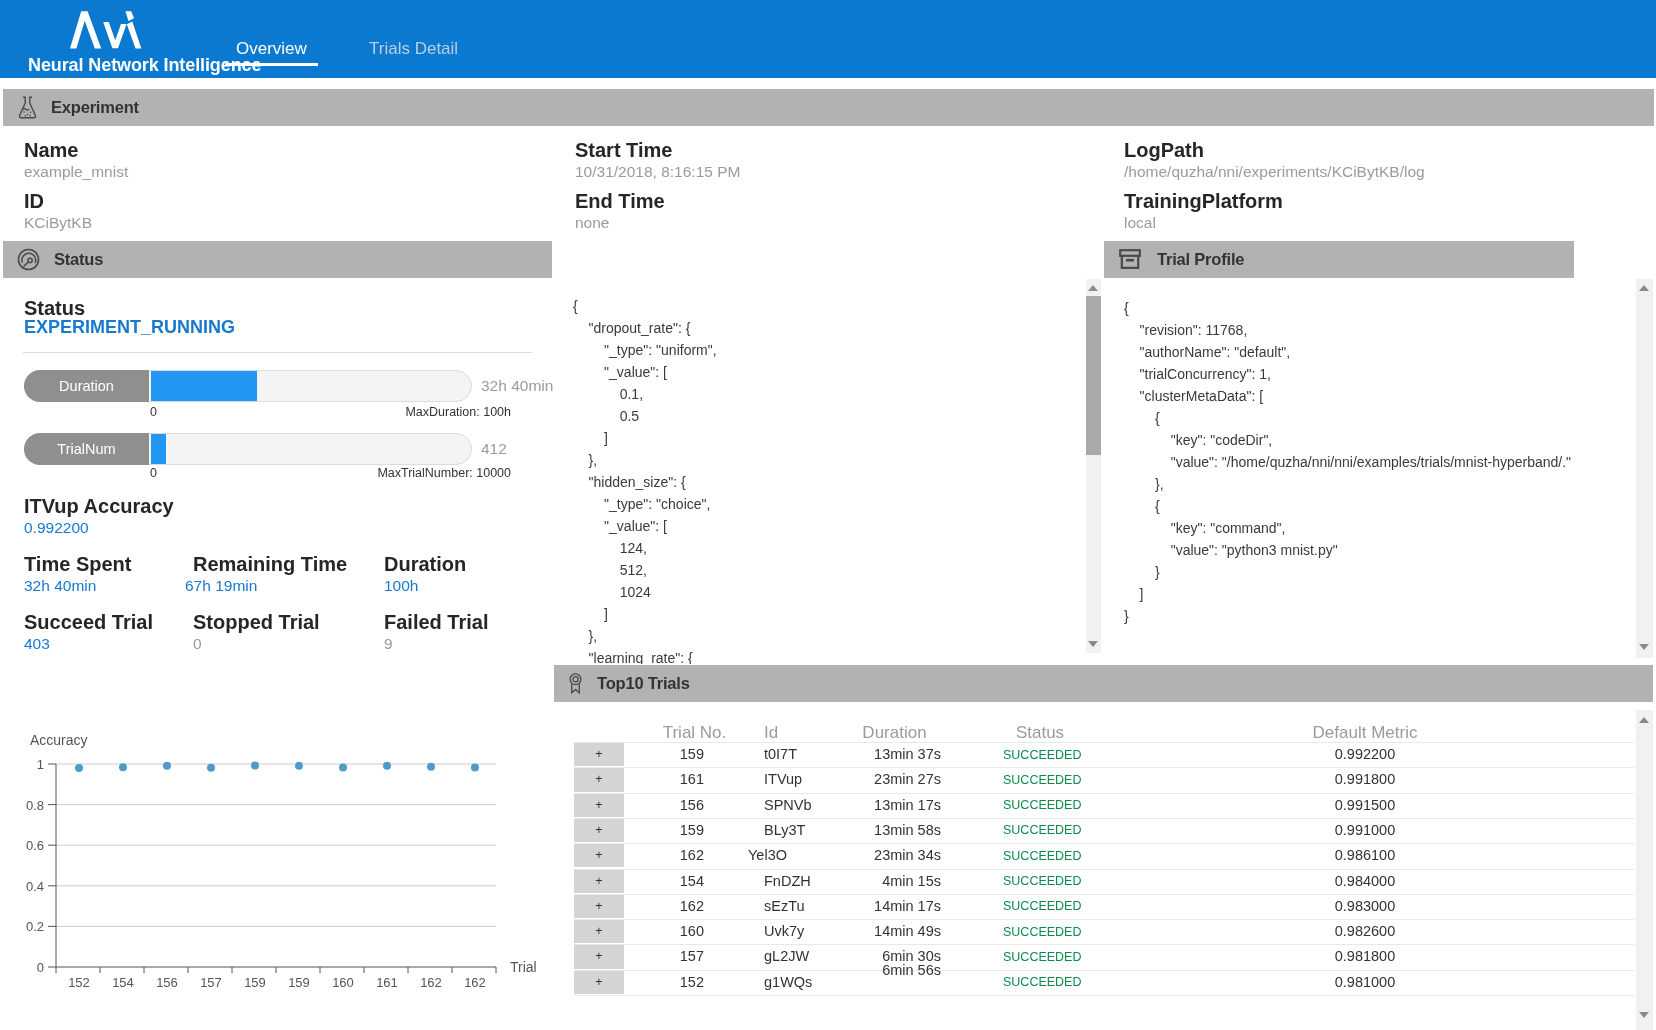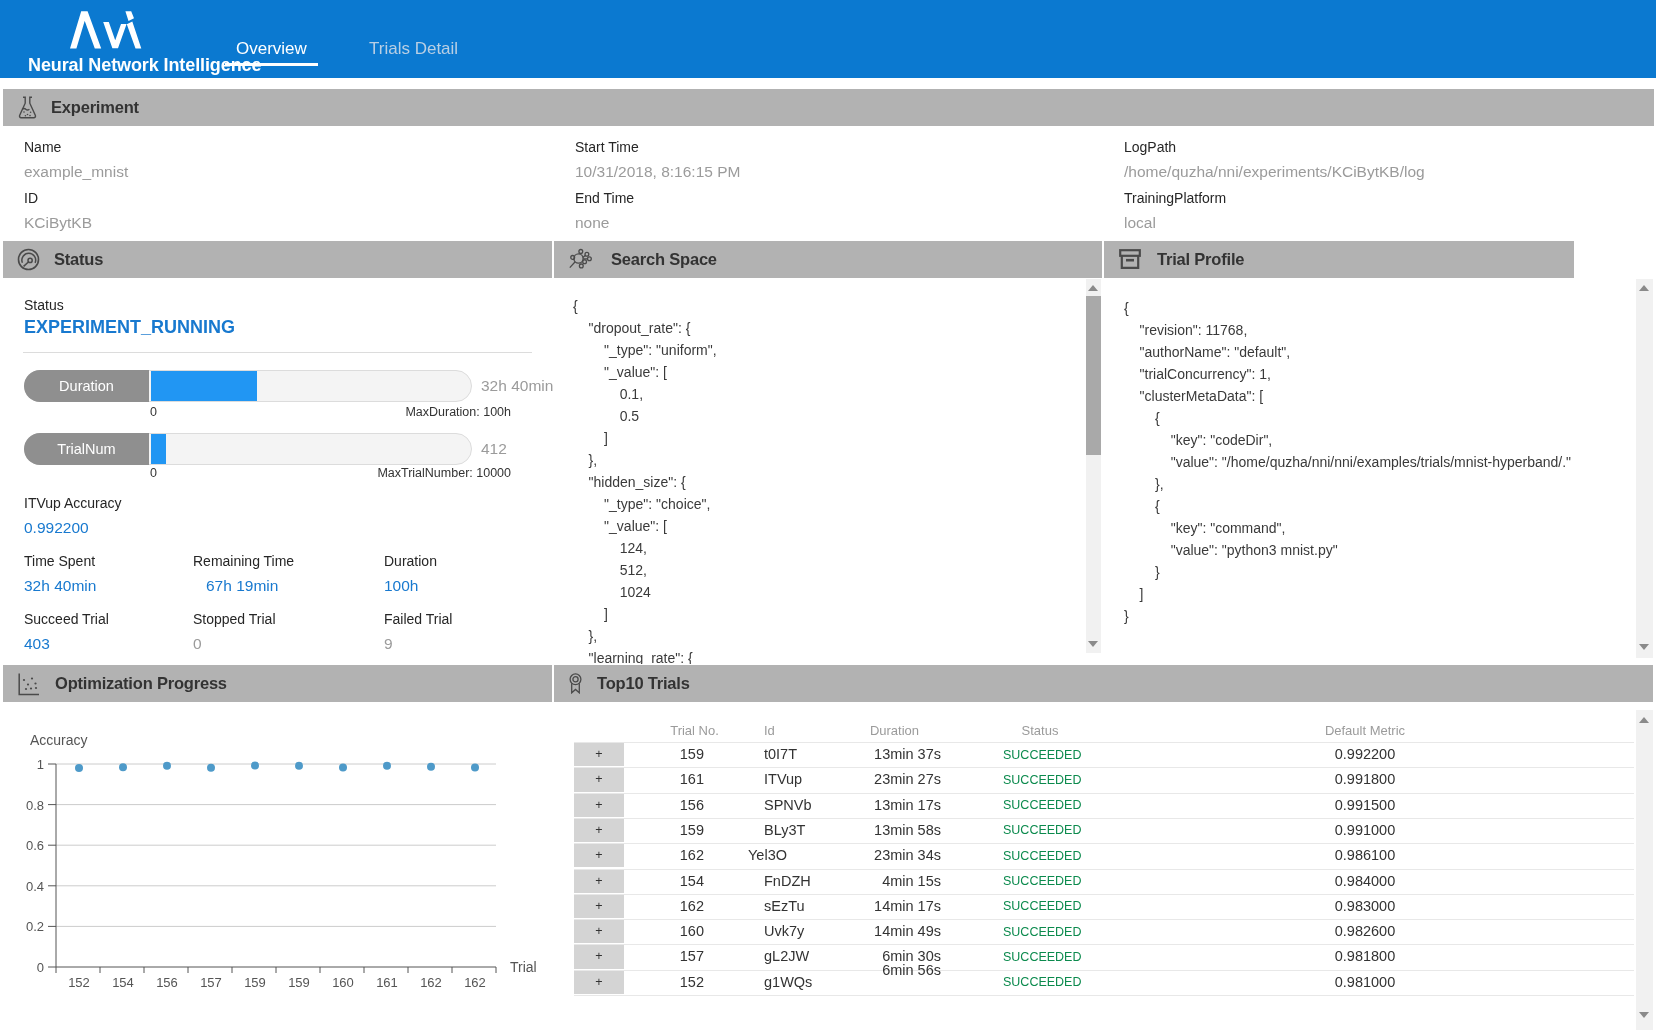--- a/index.html
+++ b/index.html
@@ -3,28 +3,28 @@
 <meta charset="utf-8">
 <style>
 * { margin:0; padding:0; box-sizing:border-box; }
 html,body { width:1656px; height:1030px; overflow:hidden; background:#fff; }
 body { font-family:"Liberation Sans", sans-serif; }
 .abs { position:absolute; }
 #page { position:relative; width:1656px; height:1030px; overflow:hidden; }
 .hdr { position:absolute; background:#b2b2b2; height:37px; }
 .hdr svg { position:absolute; }
 .hdr span { position:absolute; font-size:16.5px; font-weight:bold; color:#333; letter-spacing:-0.2px; }
-.lbl { position:absolute; font-size:14px; color:#262626; white-space:nowrap; }
+.lbl { position:absolute; font-size:20px; color:#262626; white-space:nowrap;font-weight:bold; }
 .val { position:absolute; font-size:15.5px; color:#9b9b9b; white-space:nowrap; }
 .bval { position:absolute; font-size:15.5px; color:#1879cf; white-space:nowrap; }
 .json { position:absolute; font-size:14px; line-height:22px; color:#3a3a3a; white-space:pre; }
 .sbtrack { position:absolute; background:#f1f1f1; }
 .arr-u { position:absolute; width:0; height:0; border-left:5px solid transparent; border-right:5px solid transparent; border-bottom:6px solid #8a8a8a; }
 .arr-d { position:absolute; width:0; height:0; border-left:5px solid transparent; border-right:5px solid transparent; border-top:6px solid #8a8a8a; }
-.th { position:absolute; font-size:13px; color:#9b9b9b; white-space:nowrap; }
+.th { position:absolute; font-size:17px; color:#9b9b9b; white-space:nowrap; }
 .td { position:absolute; font-size:14.5px; color:#333; white-space:nowrap; }
 </style>
 </head>
 <body>
 <div id="page">
 
 <div class="abs" style="left:0;top:0;width:1656px;height:78px;background:#0b79d0;"></div>
 <svg class="abs" style="left:60px;top:5px;" width="95" height="50" viewBox="0 0 95 50">
       <path d="M21.2 6.3 L27.6 6.3 L16.4 43.6 L10.0 43.6 Z M21.2 6.3 L27.6 6.3 L41.2 43.6 L34.8 43.6 Z M43.2 17.0 L48.8 17.0 L58.0 43.3 L52.4 43.3 Z M61.0 19.0 L66.6 19.0 L58.0 43.3 L52.4 43.3 Z M65.4 6.3 L71.2 6.3 L74.0 13.3 L68.5 16.0 Z M66.8 19.3 L72.3 16.6 L81.3 43.6 L75.5 43.6 Z" fill="#fff"></path>
     </svg>
@@ -88,47 +88,29 @@
     <div class="abs" style="left:24px;top:433px;width:125px;height:32px;background:#8f8f8f;border-radius:16px 0 0 16px;color:#fff;font-size:14.5px;text-align:center;line-height:32px;">TrialNum</div>
     <div class="abs" style="left:151px;top:434px;width:15px;height:30px;background:#2196f3;"></div>
     <div class="abs" style="left:481px;top:440px;font-size:15.5px;color:#9b9b9b;">412</div>
     <div class="abs" style="left:150px;top:466px;font-size:12.5px;color:#333;">0</div>
     <div class="abs" style="left:24px;top:466px;width:487px;text-align:right;font-size:12.5px;color:#333;">MaxTrialNumber: 10000</div>
 <div class="lbl" style="left:24px;top:495px;">ITVup Accuracy</div>
 <div class="bval" style="left:24px;top:519px;">0.992200</div>
 <div class="lbl" style="left:24px;top:553px;">Time Spent</div>
 <div class="bval" style="left:24px;top:577px;">32h 40min</div>
 <div class="lbl" style="left:193px;top:553px;">Remaining Time</div>
-<div class="bval" style="left:206px;top:577px;text-align:center;">67h 19min</div>
+<div class="bval" style="left:185px;top:577px;text-align:center;">67h 19min</div>
 <div class="lbl" style="left:384px;top:553px;">Duration</div>
 <div class="bval" style="left:384px;top:577px;">100h</div>
 <div class="lbl" style="left:24px;top:611px;">Succeed Trial</div>
 <div class="bval" style="left:24px;top:635px;">403</div>
 <div class="lbl" style="left:193px;top:611px;">Stopped Trial</div>
 <div class="val" style="left:193px;top:635px;">0</div>
 <div class="lbl" style="left:384px;top:611px;">Failed Trial</div>
 <div class="val" style="left:384px;top:635px;">9</div>
-<div class="hdr" style="left:554px;top:241px;width:548px;">
-      <div style="position:absolute;left:14px;top:7px;">
-        <svg width="25" height="24" viewBox="0 0 25 24">
-          <g stroke="#4a4a4a" stroke-width="1.3" fill="none">
-<circle cx="10.5" cy="10.5" r="4.6"></circle>
-<circle cx="4.7" cy="9.4" r="1.9"></circle>
-<circle cx="12.8" cy="3.4" r="1.9"></circle>
-<circle cx="18.9" cy="6.3" r="1.9"></circle>
-<circle cx="21.4" cy="10.8" r="1.9"></circle>
-<circle cx="16.6" cy="13.8" r="1.9"></circle>
-<circle cx="13.3" cy="17.9" r="1.9"></circle>
-<path d="M7.2 13.8 L1.8 19.6"></path>
-<path d="M14.9 9.4 L17.2 7.4 M15.1 11 L19.5 10.8 M14.2 12.6 L15.2 13"></path>
-</g>
-        </svg>
-      </div>
-      <span style="left:57px;top:9px;">Search Space</span>
-    </div>
 <div class="abs" style="left:554px;top:278px;width:548px;height:386px;overflow:hidden;">
       <div class="json" style="left:19px;top:17px;">{
     "dropout_rate": {
         "_type": "uniform",
         "_value": [
             0.1,
             0.5
         ]
     },
     "hidden_size": {
@@ -170,39 +152,20 @@
         {
             "key": "command",
             "value": "python3 mnist.py"
         }
     ]
 }</div>
     </div>
 <div class="sbtrack" style="left:1636px;top:279px;width:17px;height:379px;"></div>
 <div class="arr-u" style="left:1639px;top:285px;"></div>
 <div class="arr-d" style="left:1639px;top:644px;"></div>
-<div class="hdr" style="left:3px;top:665px;width:549px;">
-      <div style="position:absolute;left:14px;top:7px;">
-        <svg width="23" height="25" viewBox="0 0 23 25">
-          <g stroke="#4a4a4a" stroke-width="1.5" fill="none">
-<path d="M2.2 1.5 V22.5 H22"></path>
-          </g>
-<g fill="#4a4a4a">
-            <circle cx="7" cy="8" r="1.1"></circle>
-            <circle cx="11" cy="12.5" r="1.1"></circle>
-            <circle cx="15" cy="6.5" r="1.1"></circle>
-            <circle cx="18.5" cy="11.5" r="1.1"></circle>
-            <circle cx="9" cy="17" r="1.1"></circle>
-            <circle cx="14" cy="16.5" r="1.1"></circle>
-            <circle cx="19" cy="16" r="1.1"></circle>
-          </g>
-        </svg>
-      </div>
-      <span style="left:52px;top:9px;">Optimization Progress</span>
-    </div>
 <svg class="abs" style="left:0;top:702px;" width="552" height="328" viewBox="0 0 552 328">
       <line x1="56" y1="62.0" x2="496" y2="62.0" stroke="#ccc" stroke-width="1"></line>
       <line x1="48" y1="62.0" x2="56" y2="62.0" stroke="#555" stroke-width="1"></line>
       <text x="44" y="67.0" text-anchor="end" font-size="13" fill="#555">1</text>
       <line x1="56" y1="102.6" x2="496" y2="102.6" stroke="#ccc" stroke-width="1"></line>
       <line x1="48" y1="102.6" x2="56" y2="102.6" stroke="#555" stroke-width="1"></line>
       <text x="44" y="107.6" text-anchor="end" font-size="13" fill="#555">0.8</text>
       <line x1="56" y1="143.2" x2="496" y2="143.2" stroke="#ccc" stroke-width="1"></line>
       <line x1="48" y1="143.2" x2="56" y2="143.2" stroke="#555" stroke-width="1"></line>
       <text x="44" y="148.2" text-anchor="end" font-size="13" fill="#555">0.6</text>

